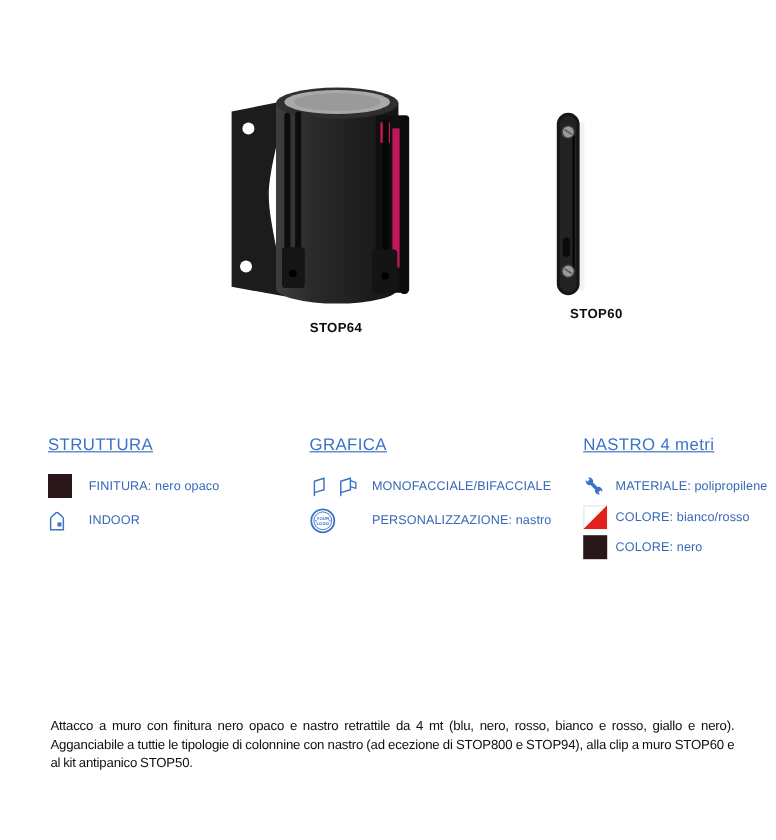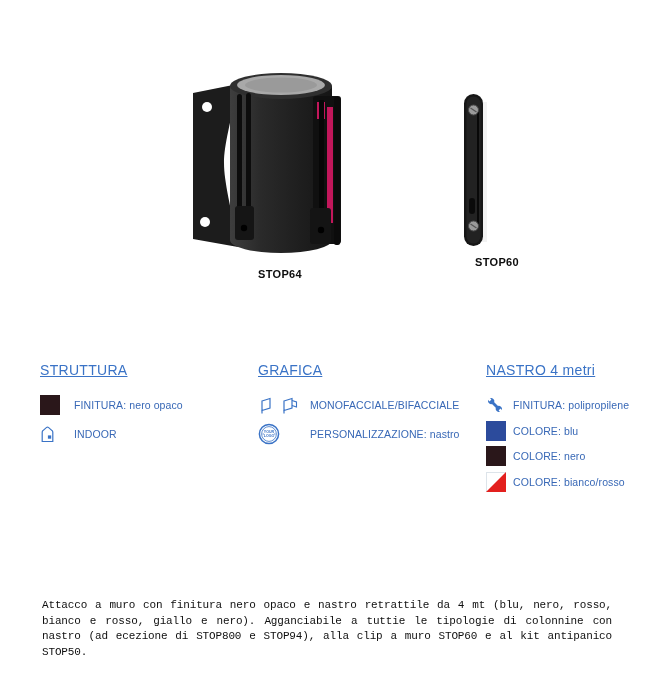--- a/index.html
+++ b/index.html
@@ -44,21 +44,21 @@
   .swatch{width:20px;height:20px;display:inline-block;}
   .swatch-finitura{background:#2a171a;}
   .swatch-rosso{background:#e3201e;}
   .swatch-blu{background:#2c4b9c;}
   .swatch-nero{background:#2a171a;}
   
   .description{
     position:absolute;left:42px;top:598px;width:570px;
     font-size:11px;line-height:15.5px;color:#0f0f0f;
     letter-spacing:-0.15px;word-spacing:-0.5px;
-    text-align:justify;margin:0;font-family:Liberation Mono, monospace;
+    text-align:justify;margin:0;
   }
 </style>
 </head>
 <body>
 
 <div class="page">
 
   <div class="product-image img-stop64">
     <svg width="160" height="206" viewBox="0 0 160 206" xmlns="http://www.w3.org/2000/svg">
       <defs>
@@ -169,41 +169,35 @@
           <svg width="18" height="18" viewBox="0 0 18 18">
             <g transform="rotate(-45 9 9)" fill="#3a73c6">
               <rect x="7.6" y="4" width="2.8" height="10"></rect>
               <circle cx="9" cy="3.6" r="3"></circle>
               <circle cx="9" cy="14.4" r="3"></circle>
               <rect x="7.7" y="0" width="2.6" height="2.6" fill="#ffffff"></rect>
               <rect x="7.7" y="15.4" width="2.6" height="2.6" fill="#ffffff"></rect>
             </g>
           </svg>
         </span>
-        <span class="row-label">FINITURA: polipropilene</span>
-      </div>
-      <div class="spec-row">
-        <span class="icon-box">
-          <span class="swatch swatch-blu"></span>
-        </span>
-        <span class="row-label">COLORE: blu</span>
-      </div>
-      <div class="spec-row">
-        <span class="icon-box">
-          <span class="swatch swatch-nero"></span>
-        </span>
-        <span class="row-label">COLORE: nero</span>
+        <span class="row-label">MATERIALE: polipropilene</span>
       </div>
       <div class="spec-row">
         <span class="icon-box">
           <svg width="20" height="20" viewBox="0 0 20 20">
             <rect x="0.5" y="0.5" width="19" height="19" fill="#ffffff" stroke="#dde4ea" stroke-width="1"></rect>
             <polygon points="0,20 20,0 20,20" fill="#e3201e"></polygon>
           </svg>
         </span>
         <span class="row-label">COLORE: bianco/rosso</span>
       </div>
+      <div class="spec-row">
+        <span class="icon-box">
+          <span class="swatch swatch-nero"></span>
+        </span>
+        <span class="row-label">COLORE: nero</span>
+      </div>
     </div>
   </div>
 
   <p class="description">Attacco a muro con finitura nero opaco e nastro retrattile da 4 mt (blu, nero, rosso, bianco e rosso, giallo e nero). Agganciabile a tuttie le tipologie di colonnine con nastro (ad ecezione di STOP800 e STOP94), alla clip a muro STOP60 e al kit antipanico STOP50.</p>
 
 </div>
 
 </body></html>

